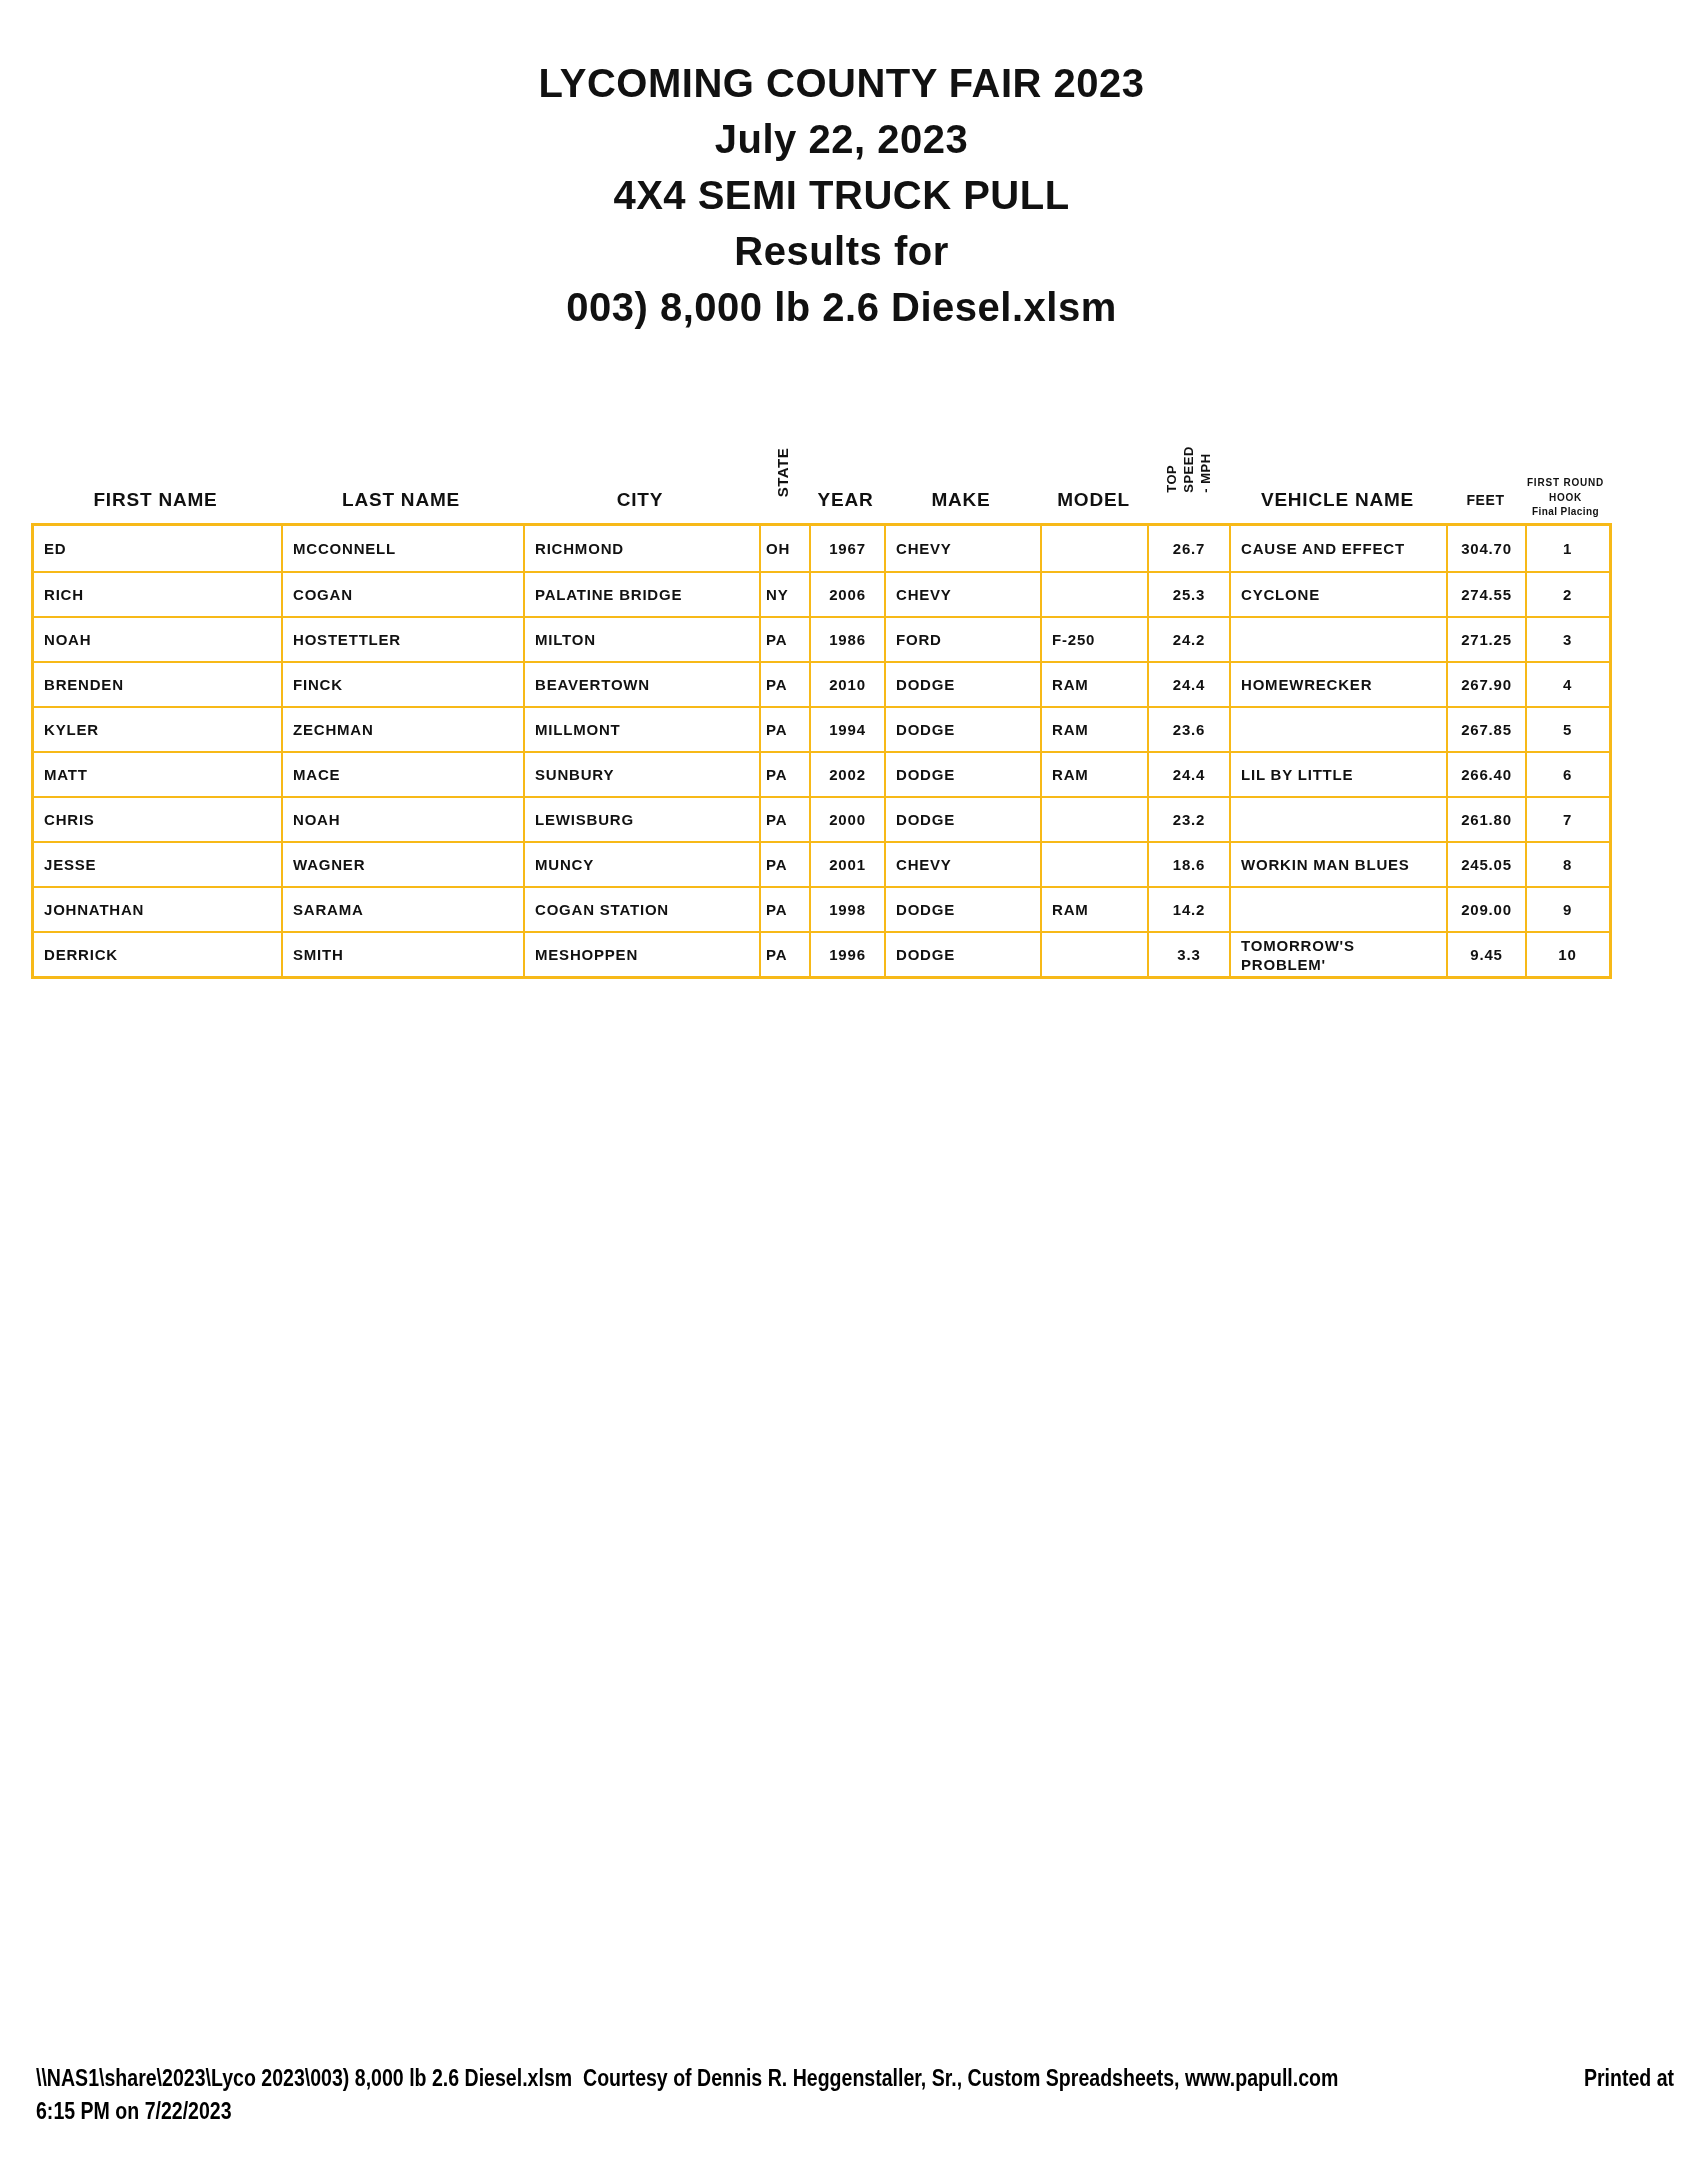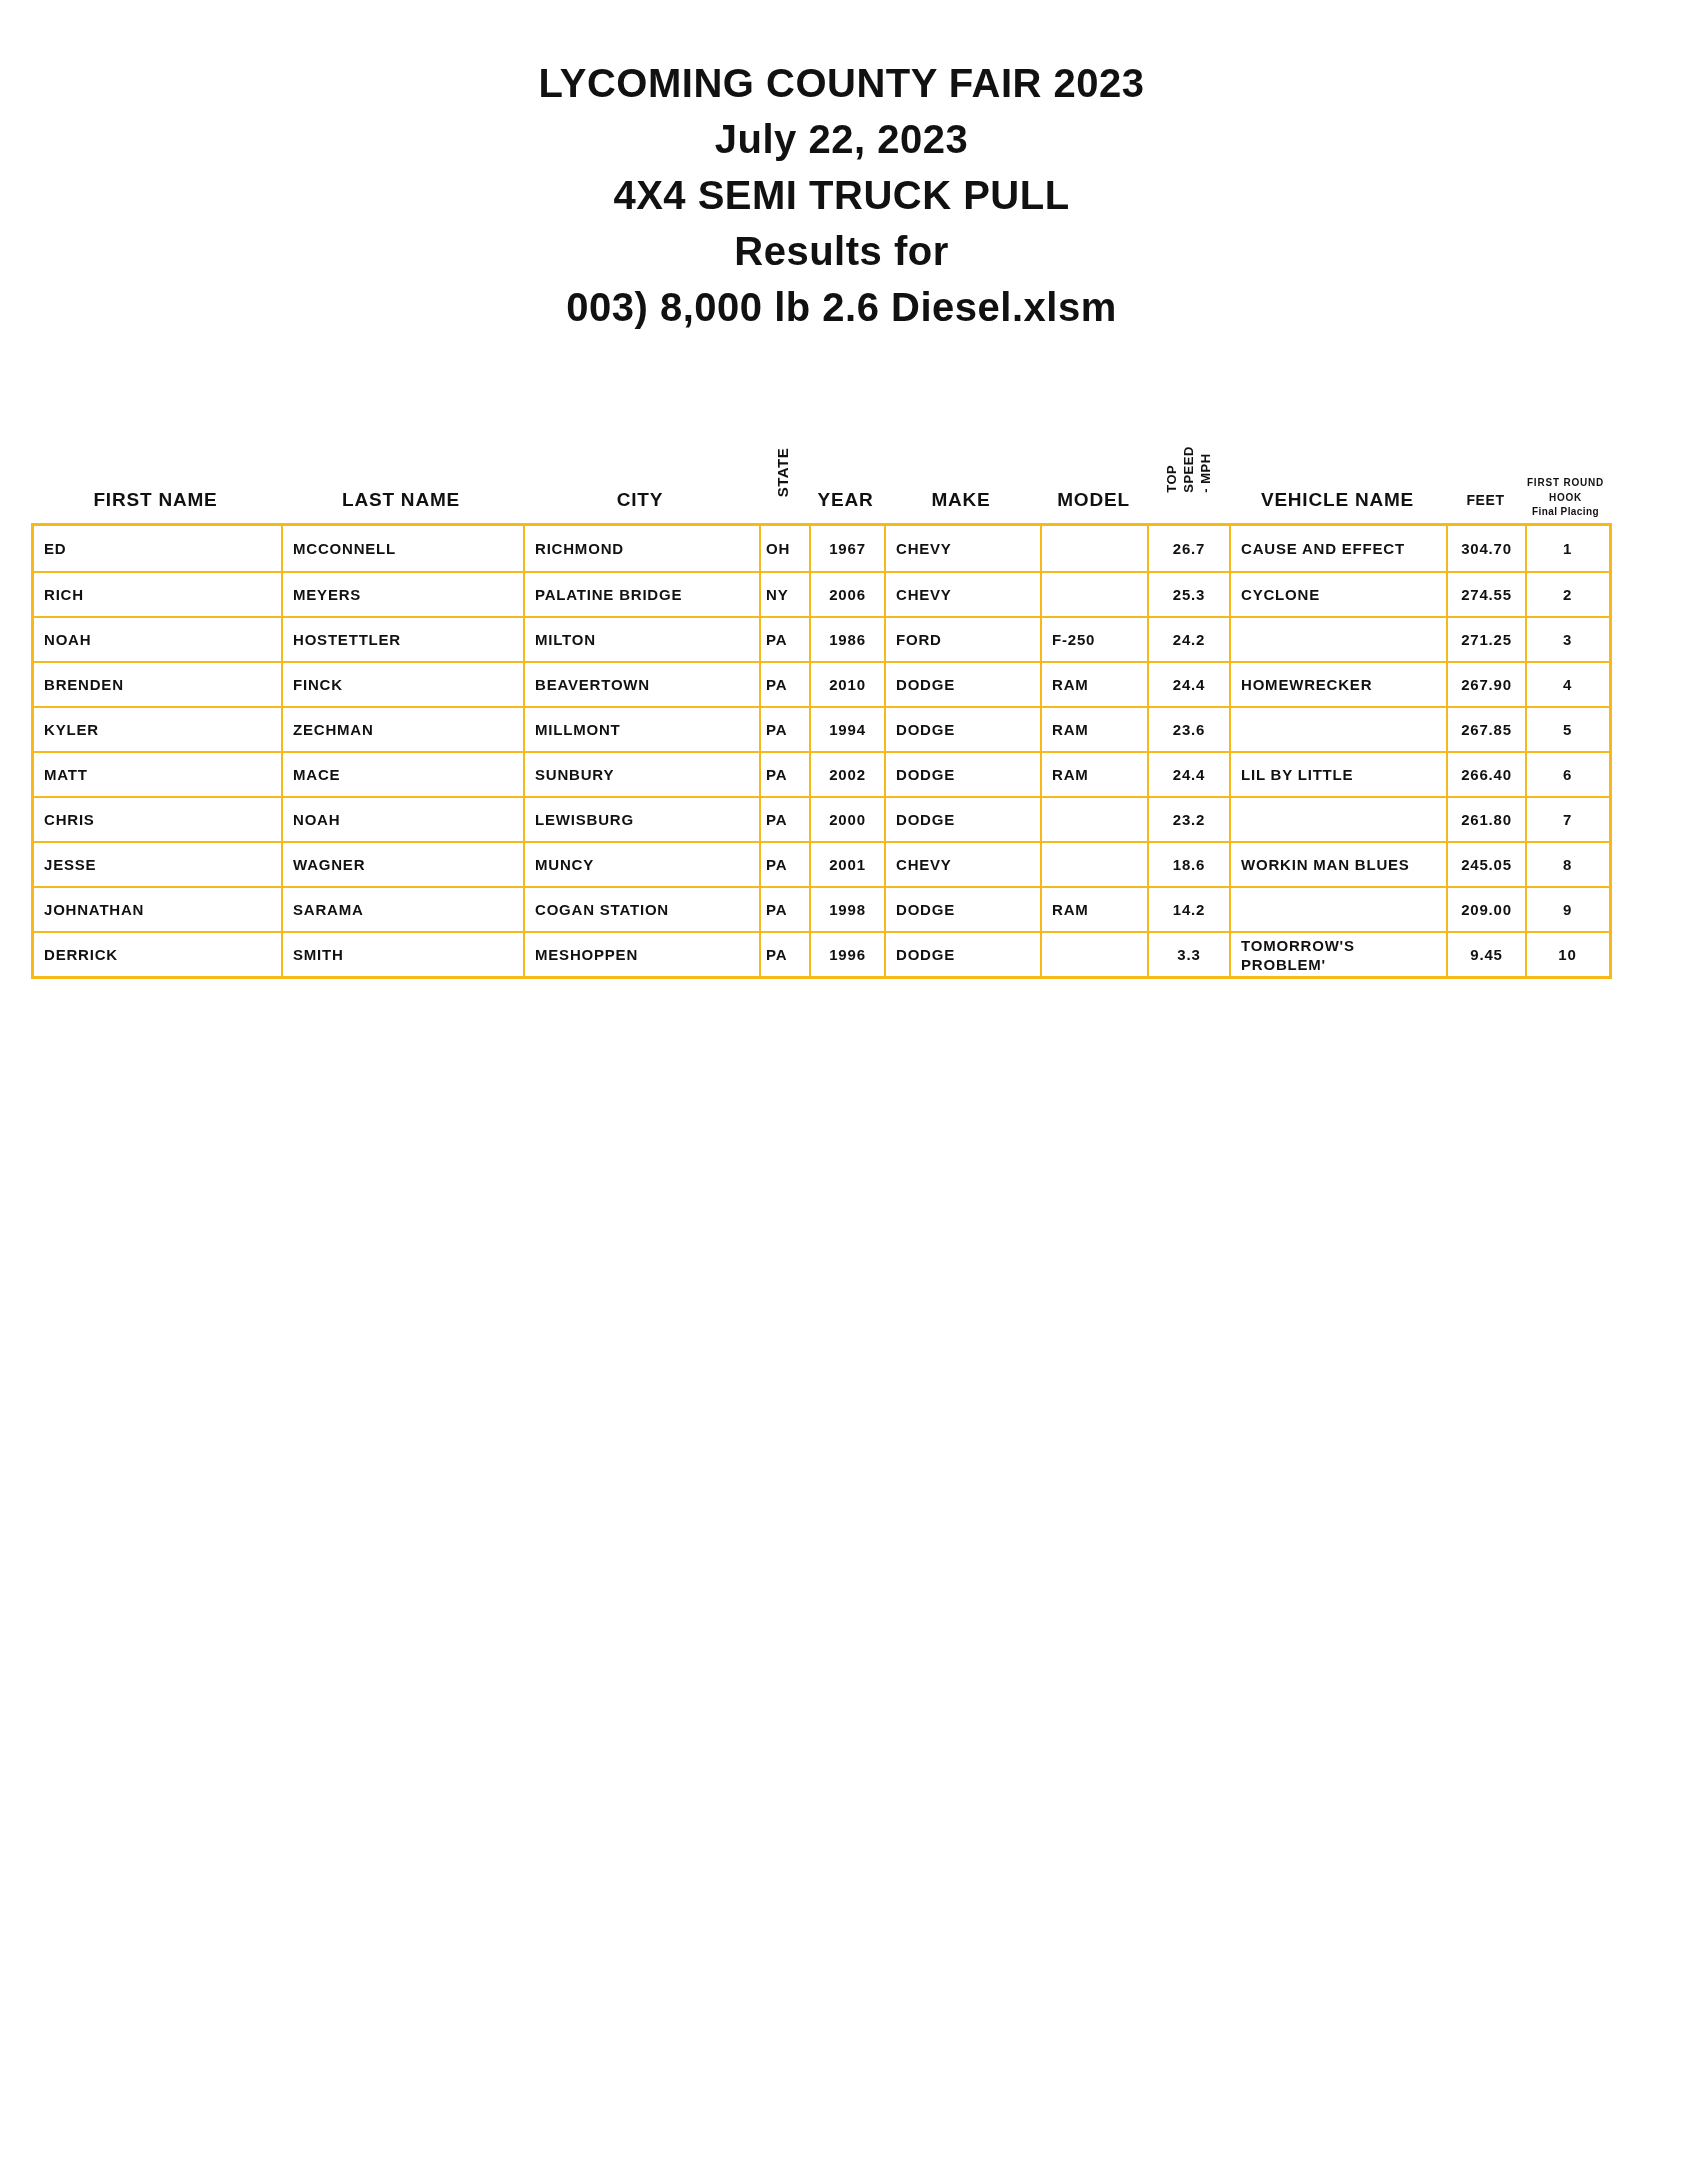--- a/index.html
+++ b/index.html
@@ -106,21 +106,21 @@
       <div class="cell c-make al">CHEVY</div>
       <div class="cell c-model al"></div>
       <div class="cell c-speed ac">26.7</div>
       <div class="cell c-veh al">CAUSE AND EFFECT</div>
       <div class="cell c-feet ac">304.70</div>
       <div class="cell c-place ac lastcol">1</div>
     </div>
 
     <div class="trow">
       <div class="cell c-first al">RICH</div>
-      <div class="cell c-last al">MEYERS</div>
+      <div class="cell c-last al">COGAN</div>
       <div class="cell c-city al">PALATINE BRIDGE</div>
       <div class="cell c-state st">NY</div>
       <div class="cell c-year ac">2006</div>
       <div class="cell c-make al">CHEVY</div>
       <div class="cell c-model al"></div>
       <div class="cell c-speed ac">25.3</div>
       <div class="cell c-veh al">CYCLONE</div>
       <div class="cell c-feet ac">274.55</div>
       <div class="cell c-place ac lastcol">2</div>
     </div>
@@ -232,15 +232,24 @@
       <div class="cell c-make al">DODGE</div>
       <div class="cell c-model al"></div>
       <div class="cell c-speed ac">3.3</div>
       <div class="cell c-veh al wrapveh">TOMORROW'S PROBLEM'</div>
       <div class="cell c-feet ac">9.45</div>
       <div class="cell c-place ac lastcol">10</div>
     </div>
 
   </div>
 
+  <div class="footer">
+    <div class="fline1">
+      <span class="fpath">\\NAS1\share\2023\Lyco 2023\003) 8,000 lb 2.6 Diesel.xlsm  Courtesy of Dennis R. Heggenstaller, Sr., Custom Spreadsheets, www.papull.com</span>
+      <span class="fprinted">Printed at</span>
+    </div>
+    <div class="fline2">
+      <span class="ftime">6:15 PM on 7/22/2023</span>
+    </div>
+  </div>
 
 </div>
 
 
 </body></html>

